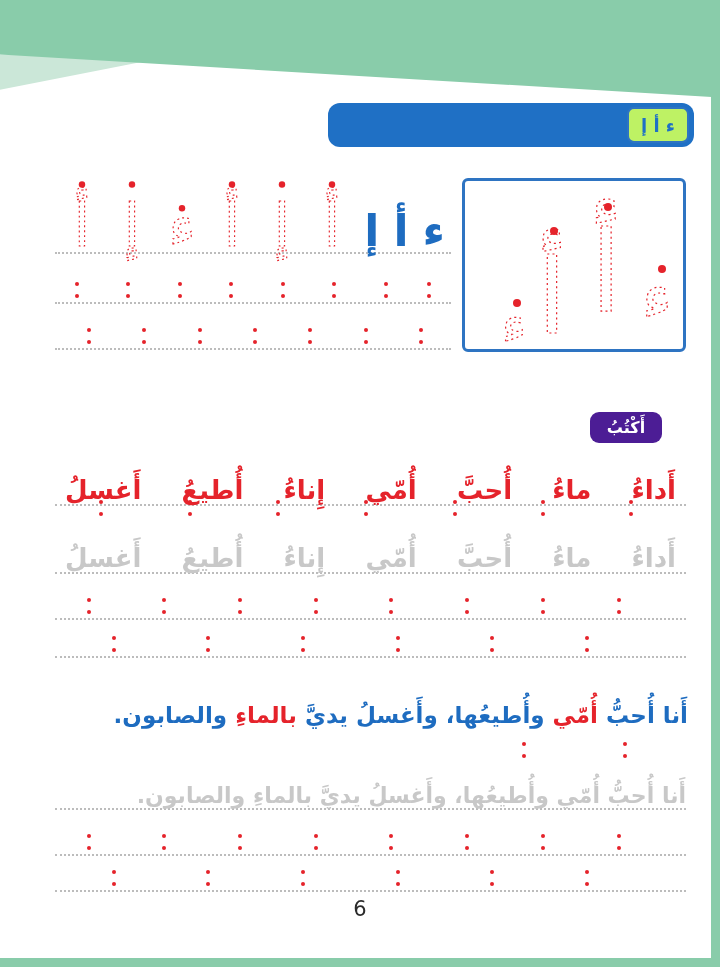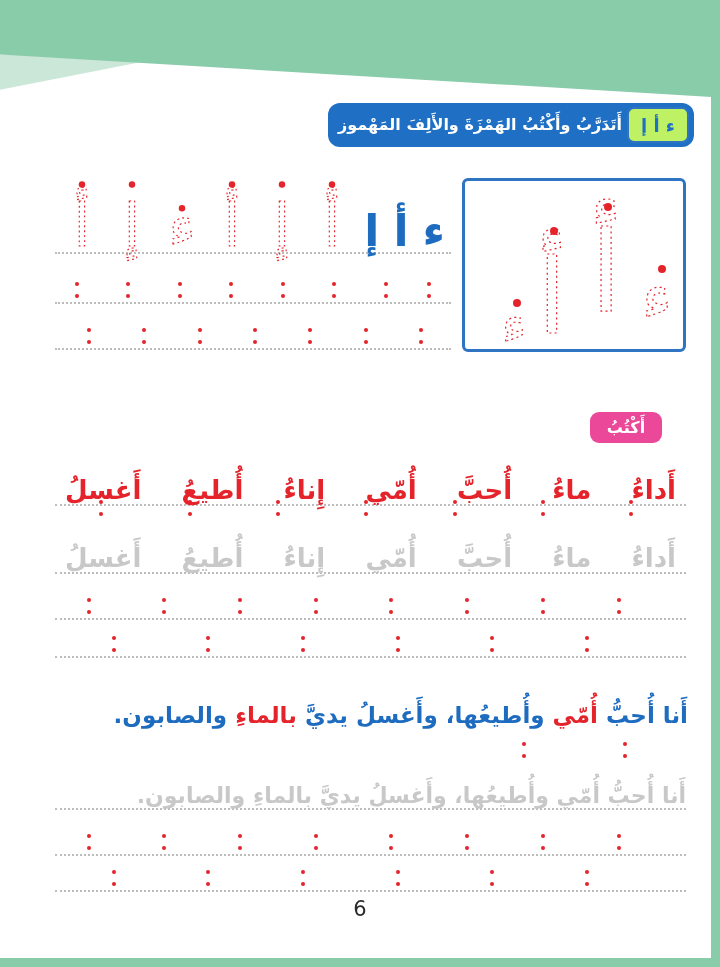--- a/index.html
+++ b/index.html
@@ -74,21 +74,21 @@
   .pline.no-line{ border-bottom:none; }
   .dot-pair{
     position:absolute; bottom:4px; display:flex; flex-direction:column; gap:8px;
   }
   .dot-pair i{
     display:block; width:4px; height:4px; border-radius:50%; background:#e5232b;
   }
   
   .write-label{
     position:absolute; top:412px; right:58px; width:72px; height:31px;
-    background:#ec4899; border-radius:9px; color:#ffffff;
+    background:#4c1d95; border-radius:9px; color:#ffffff;
     display:flex; align-items:center; justify-content:center;
     font-weight:bold; font-size:16px;
   }
   
   .words-row{
     position:absolute; left:55px; width:631px; height:54px;
     border-bottom:2px dotted #bcbcbc;
     display:flex; direction:rtl; justify-content:space-between; align-items:flex-end;
     padding:0 10px; box-sizing:border-box;
     font-weight:bold; font-size:26px; line-height:1.05;
@@ -123,21 +123,20 @@
 
   <div class="band-light"></div>
   <div class="band-main"></div>
   <div class="edge-right"></div>
   <div class="edge-bottom"></div>
 
   <div class="banner">
     <div class="model-box">
       <span>ء أ إ</span>
     </div>
-    <div class="banner-title">أَتَدَرَّبُ وأَكْتُبُ الهَمْزَةَ والأَلِفَ المَهْموز</div>
   </div>
 
   <div class="trace-line1">
     <span class="model-letter">ء</span>
     <span class="model-letter">أ</span>
     <span class="model-letter">إ</span>
 
     <svg class="trace-letter-svg" viewBox="0 0 36 80">
       <circle class="start-dot" cx="18" cy="9" r="3.4"></circle>
       <text class="trace-text" x="18" y="74">أ</text>

